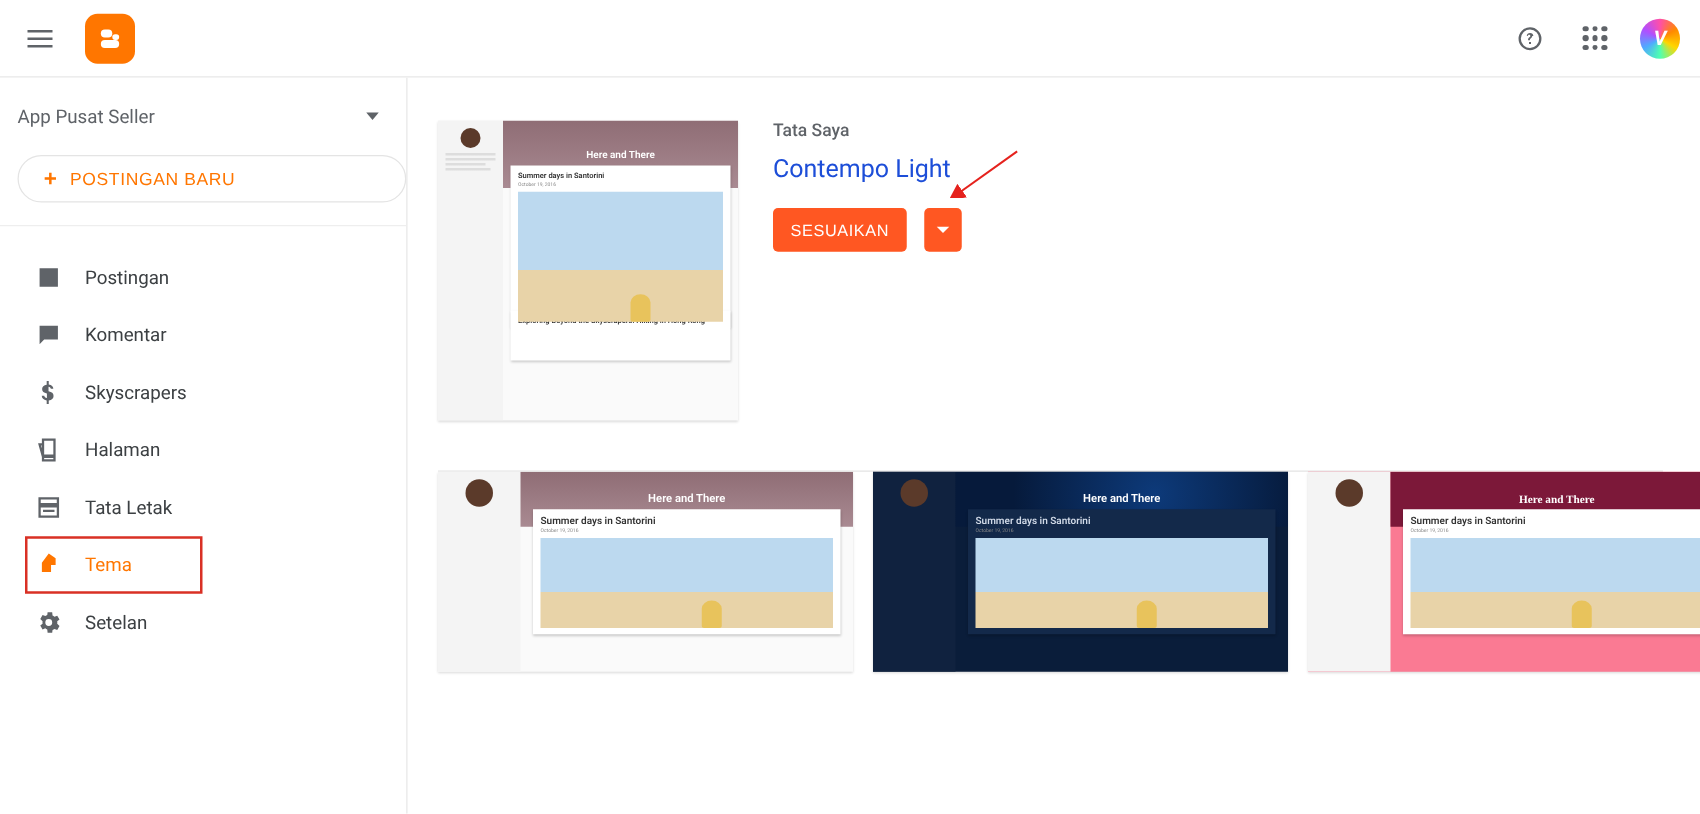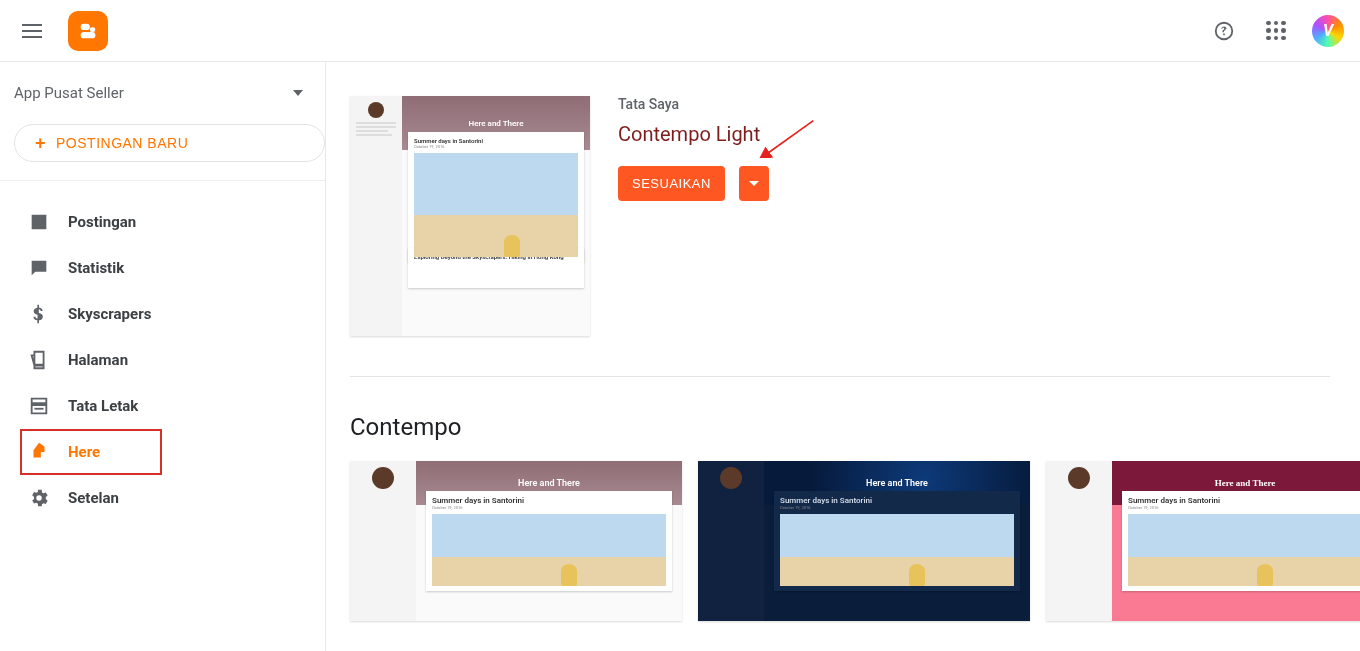--- a/index.html
+++ b/index.html
@@ -57,21 +57,20 @@
     padding: 10px 20px;
     display:inline-flex; align-items:center; gap:10px;
     color:#ff7600; font-weight:500; font-size:14px; letter-spacing:.5px;
     cursor:pointer; background:#fff;
   }
   .new-post .plus { font-size:18px; line-height:0; font-weight:bold;}
   .sidebar hr { border:none; border-top:1px solid #eee; margin: 0;}
   .nav {
     list-style:none; padding: 18px 0;
     overflow-y:auto;
-    font-weight:bold;
   }
   .nav li {
     display:flex; align-items:center; gap:18px;
     padding: 12px 10px 12px 28px;
     font-size:15px; color:#3c4043; cursor:pointer;
     border-radius: 0 20px 20px 0;
   }
   .nav li .ic { width:22px; height:22px; display:flex; align-items:center; justify-content:center; color:#5f6368;}
   .nav li .ic svg { width:22px; height:22px; fill:#5f6368;}
   .nav li.active { color:#ff7600; }
@@ -123,21 +122,21 @@
   .card .photo {
     margin-top:4px; flex:1;
     background: linear-gradient(#bcd9ef 60%, #e8d3a8 60%);
     position:relative;
   }
   .card .photo::after {
     content:""; position:absolute; bottom:0; left:55%; width:16px; height:22px;
     background:#e8c35c; border-radius: 50% 50% 2px 2px / 30% 30% 2px 2px;
   }
   .theme-info .label { color:#5f6368; font-size:14px; font-weight:500;}
-  .theme-info h2 { font-size:20px; font-weight:400; margin:10px 0 20px; color:#7f1d1d;}
+  .theme-info h2 { font-size:20px; font-weight:400; margin:10px 0 20px; color:#1d4ed8;}
   .btn-group { display:flex; gap:14px;}
   .btn {
     background:#ff5722; color:#fff; border:none;
     padding: 10px 14px; font-size:13px; font-weight:500; letter-spacing:.5px;
     border-radius:4px; cursor:pointer; display:flex; align-items:center; justify-content:center;
   }
   .btn.drop { padding: 10px 10px;}
   .btn.drop .tri { width:0; height:0; border-left:5px solid transparent; border-right:5px solid transparent; border-top:5px solid #fff;}
   .arrow {
     position:absolute; left:370px; top:54px; width:80px; height:40px;
@@ -208,21 +207,21 @@
             </svg>
           </span>
         <span>Postingan</span>
       </li>
       <li>
         <span class="ic">
             <svg viewBox="0 0 24 24">
               <path d="M4 4h16v12H8l-4 4z"></path>
             </svg>
           </span>
-        <span>Statistik</span>
+        <span>Komentar</span>
       </li>
       <li>
         <span class="ic">
             <svg viewBox="0 0 24 24">
               <path d="M12 2v3c2.5.3 4 1.8 4 3.8h-2.2c0-1-.8-1.7-2-1.9V11c2.8.6 4.4 1.7 4.4 4 0 2.1-1.6 3.6-4.2 3.9V22h-1.8v-3.1c-2.7-.3-4.3-1.9-4.3-4h2.2c0 1.1 1 1.9 2.3 2v-4c-2.7-.6-4.2-1.7-4.2-3.9 0-2 1.5-3.5 4-3.8V2z"></path>
             </svg>
           </span>
         <span>Skyscrapers</span>
       </li>
       <li>
@@ -241,21 +240,21 @@
             </svg>
           </span>
         <span>Tata Letak</span>
       </li>
       <li class="active highlight-box">
         <span class="ic">
             <svg viewBox="0 0 24 24">
               <path d="M12 2l6 4v4h-4v8H6V10l6-8z M10 10h8v2h-8z"></path>
             </svg>
           </span>
-        <span>Here</span>
+        <span>Tema</span>
       </li>
       <li>
         <span class="ic">
             <svg viewBox="0 0 24 24">
               <path d="M19.4 13a7.5 7.5 0 0 0 0-2l2-1.6-2-3.4-2.4.9a7.6 7.6 0 0 0-1.7-1L15 3h-4l-.3 2.4a7.6 7.6 0 0 0-1.7 1l-2.4-.9-2 3.4L6.6 11a7.5 7.5 0 0 0 0 2l-2 1.6 2 3.4 2.4-.9c.5.4 1.1.8 1.7 1L11 21h4l.3-2.4c.6-.3 1.2-.6 1.7-1l2.4.9 2-3.4zM12 15a3 3 0 1 1 0-6 3 3 0 0 1 0 6z"></path>
             </svg>
           </span>
         <span>Setelan</span>
       </li>
     </ul>
@@ -299,21 +298,20 @@
           <defs>
               <marker id="ah" markerWidth="8" markerHeight="8" refX="2" refY="4" orient="auto">
                 <path d="M0,0 L8,4 L0,8 z" fill="#e5221d"></path>
               </marker>
             </defs>
           <path d="M78 4 L 8 54" stroke="#e5221d" stroke-width="2.5" fill="none" marker-end="url(#ah)"></path>
         </svg>
       </div>
     </div>
 
-    <h2 class="section-title">Contempo</h2>
 
     <div class="grid">
       <div class="thumb small light">
         <div class="thumb-inner">
           <div class="thumb-side">
               <div class="ava"></div>
             </div>
           <div class="thumb-main">
             <div class="hero">
                 <span>Here and There</span>

